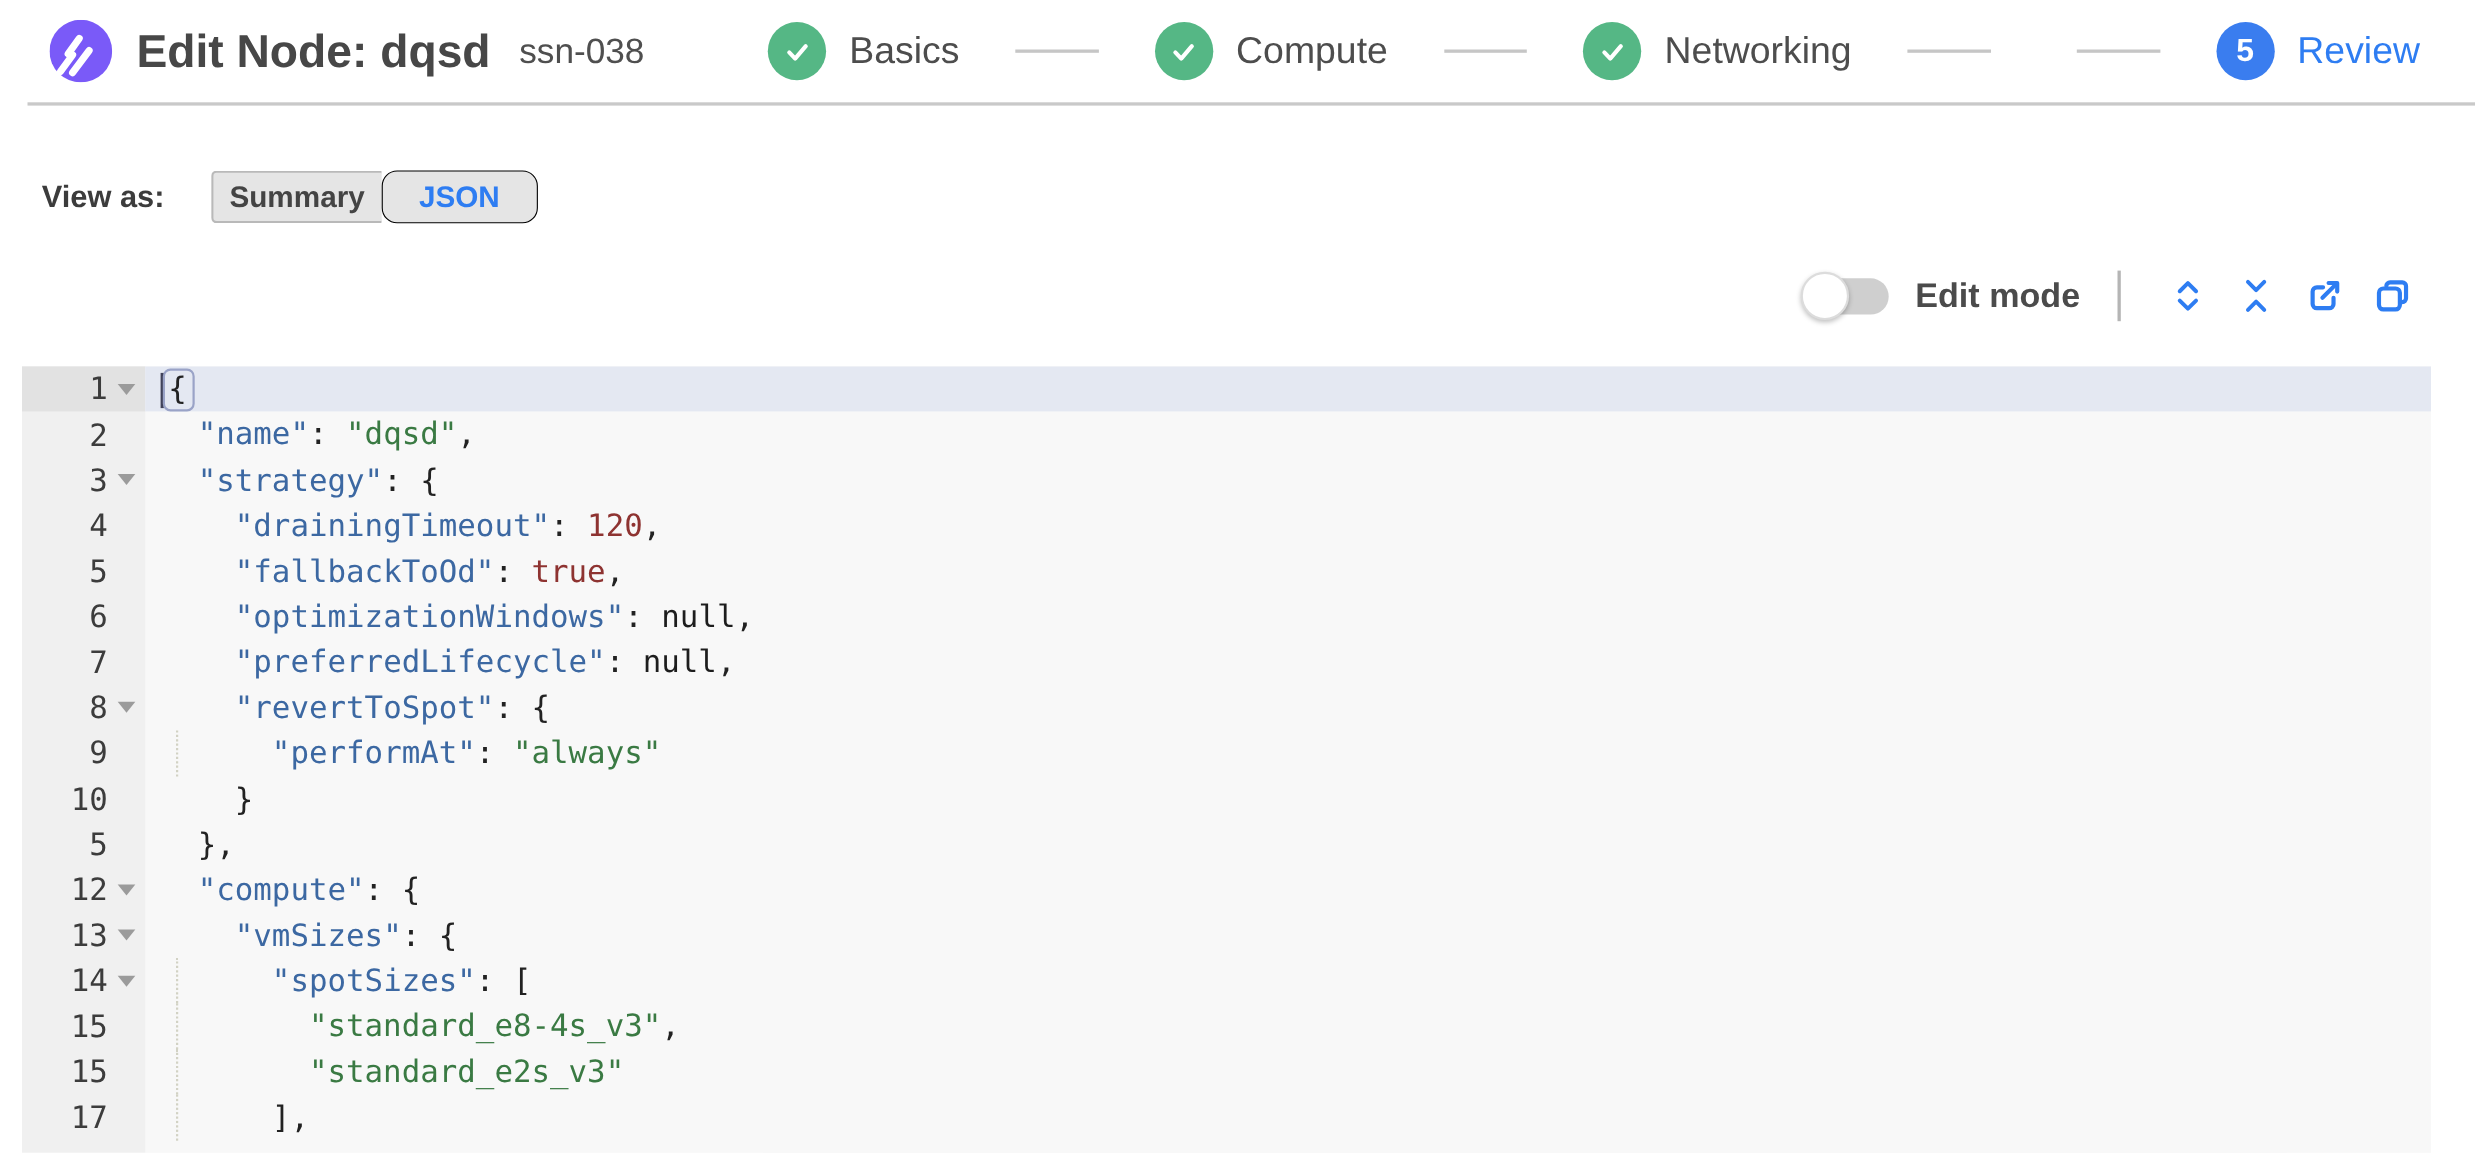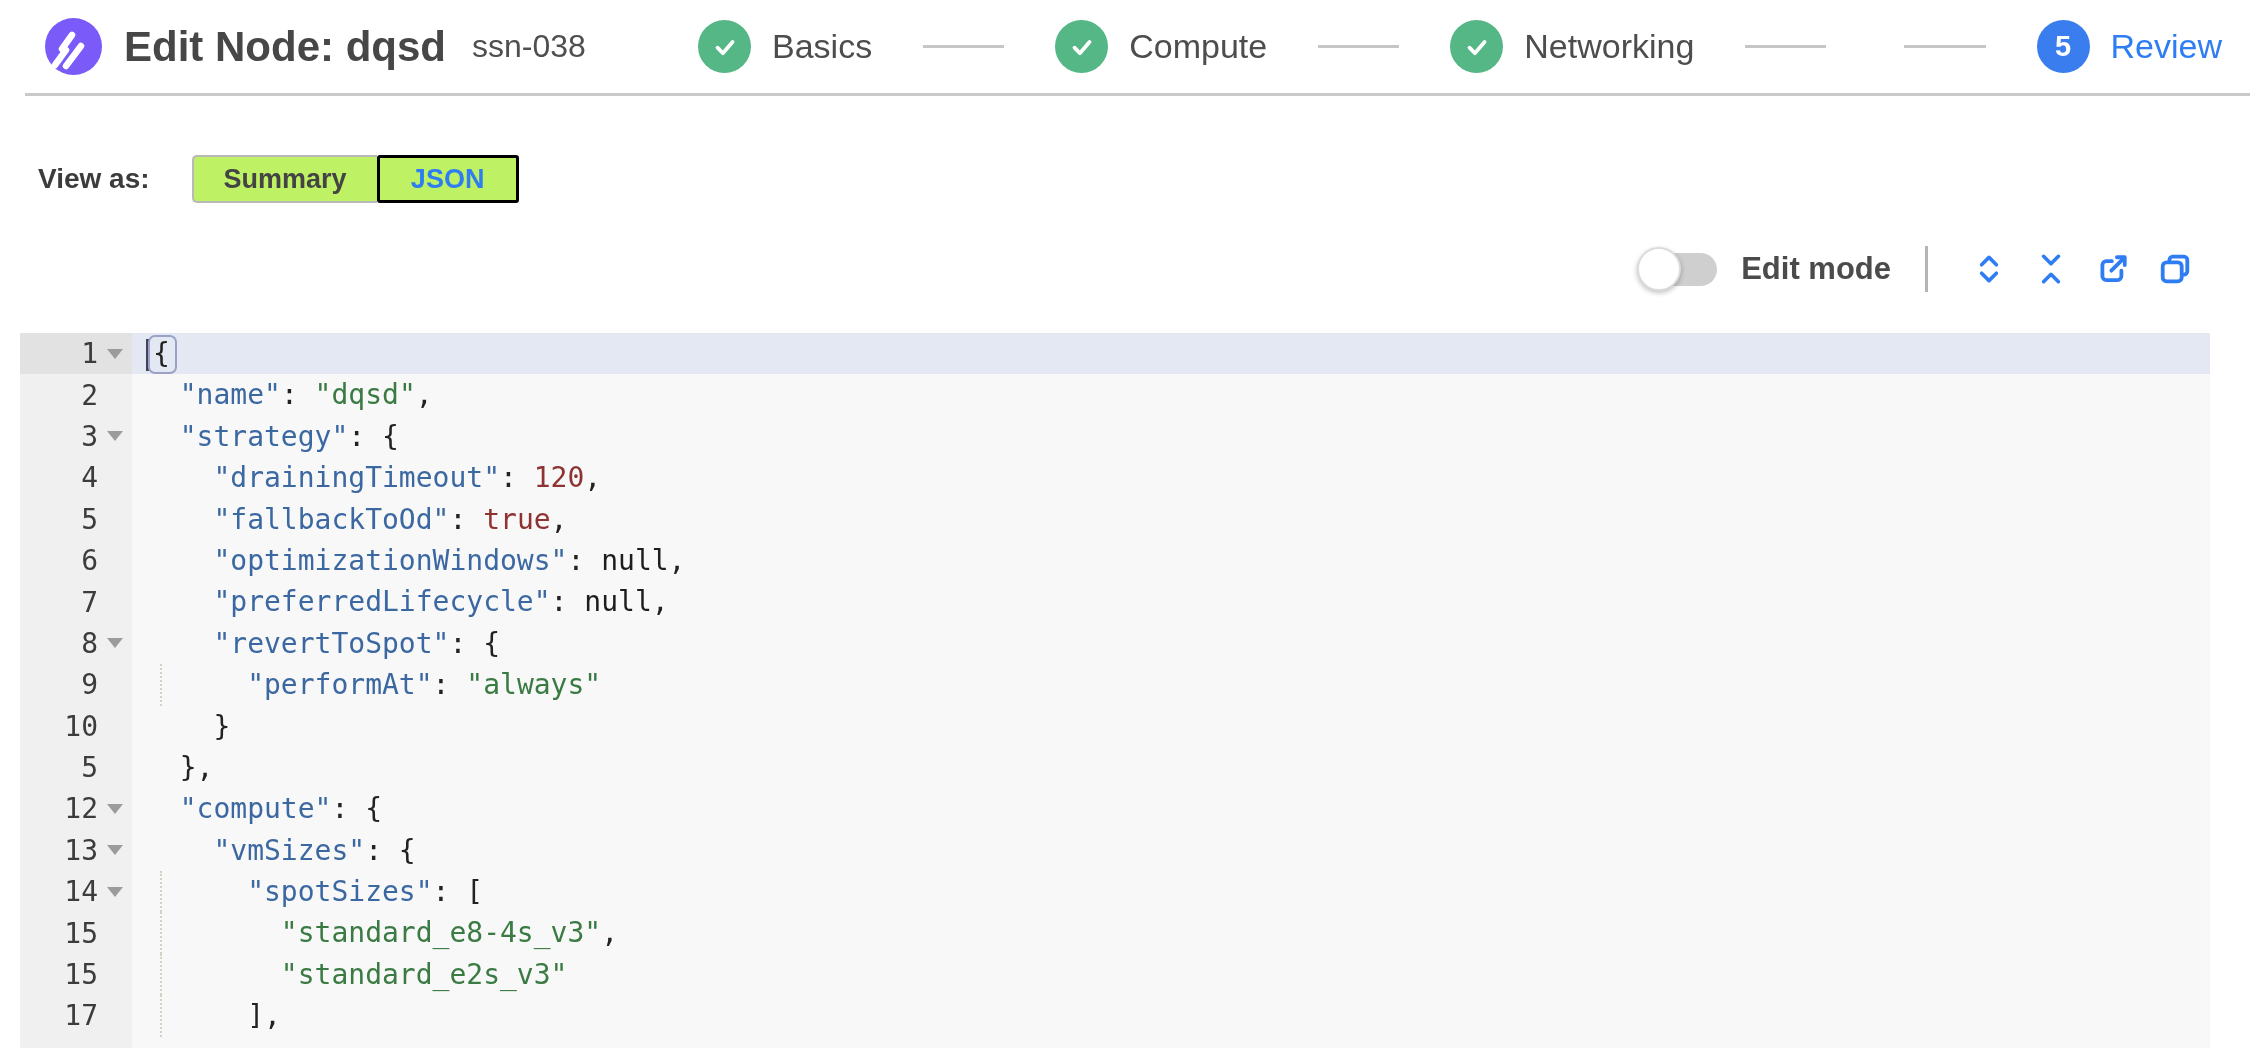--- a/index.html
+++ b/index.html
@@ -1,46 +1,46 @@
 <!DOCTYPE html>
 <html><head>
 <meta charset="utf-8">
 <style>
   * { margin:0; padding:0; box-sizing:border-box; }
   html,body { width:2250px; height:1048px; overflow:hidden; background:#ffffff;
               font-family:"Liberation Sans", sans-serif; }
 
   
   .header { height:96px; display:flex; align-items:center; margin-left:25px;
-            border-bottom:3px solid #c9c9c9; padding-right:28px; }
+            border-bottom:3px solid #c9c9c9; padding-right:50px; }
   .title-area { flex:0 0 635px; display:flex; align-items:center; overflow:hidden;
                 white-space:nowrap; padding-left:20px; }
   .logo { width:57px; height:57px; flex:0 0 57px; }
   .page-title { font-size:42px; font-weight:700; color:#474747; margin-left:22px; }
   .page-subtitle { font-size:32px; font-weight:400; color:#4f4f4f; margin-left:26px; }
 
   .stepper { flex:1; display:flex; align-items:center; margin-left:38px;gap:24px; }
   .step { display:flex; align-items:center; }
   .step-circle { width:53px; height:53px; border-radius:50%; display:flex;
                  align-items:center; justify-content:center; flex:0 0 53px; }
   .step-circle.complete { background:#55b785; }
   .step-circle.current { background:#3a7def; color:#fff; font-size:29px; font-weight:700; }
   .step-label { font-size:34px; color:#4d4d4d; margin-left:21px; }
   .step.current .step-label { color:#2e7df2; font-weight:400; }
   .connector { flex:1; height:3px; background:#c6c6c6; margin:0 27px; min-width:50px; }
 
   
   .viewbar { position:absolute; top:155px; left:38px; display:flex; align-items:center; }
   .viewbar-label { font-size:28px; font-weight:700; color:#3c3c3c; margin-right:42px; }
-  .seg-btn { height:48px; min-width:142px; padding:0 30px; background:#bef264;
+  .seg-btn { height:48px; min-width:142px; padding:0 15px; background:#e5e5e5;
              font-size:27px; font-weight:700; display:flex; align-items:center;
              justify-content:center; cursor:pointer; }
   .seg-btn.plain { border:2px solid #b9b9b9; border-radius:5px 0 0 5px;
                    border-right:none; color:#444; }
-  .seg-btn.selected { border:3px solid #000000; border-radius:3px; color:#2e7df2; }
+  .seg-btn.selected { border:1px solid #000000; border-radius:14px; color:#2e7df2; }
 
   
   .toolbar { position:absolute; top:243px; right:44px; height:52px;
              display:flex; align-items:center; }
   .toggle { width:76px; height:33px; background:#cfcfcf; border-radius:17px;
             position:relative; margin-right:24px; cursor:pointer; }
   .toggle-knob { position:absolute; left:-4px; top:-6px; width:44px; height:44px;
                  border-radius:50%; background:#fff; border:2px solid #dcdcdc;
                  box-shadow:0 2px 5px rgba(0,0,0,.25); }
   .toolbar-label { font-size:31px; font-weight:700; color:#4b4b4b; }

